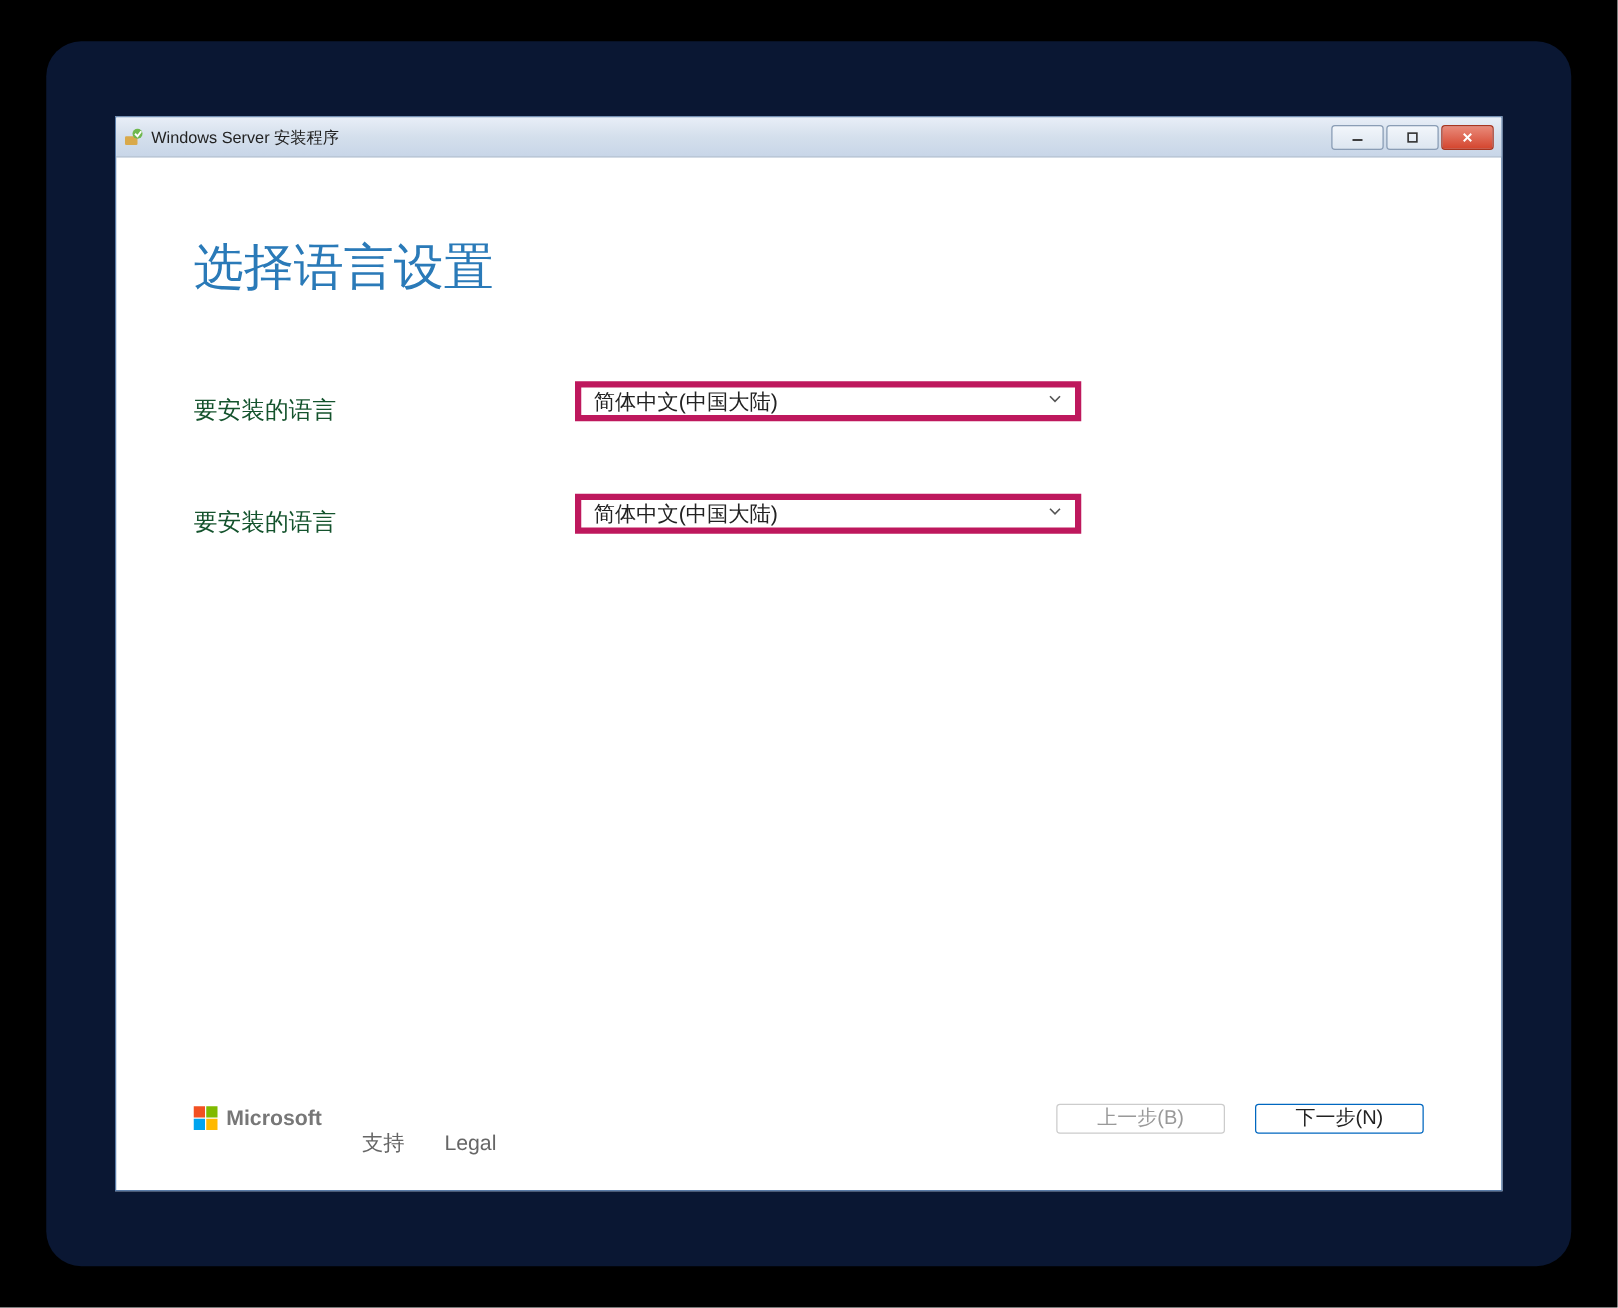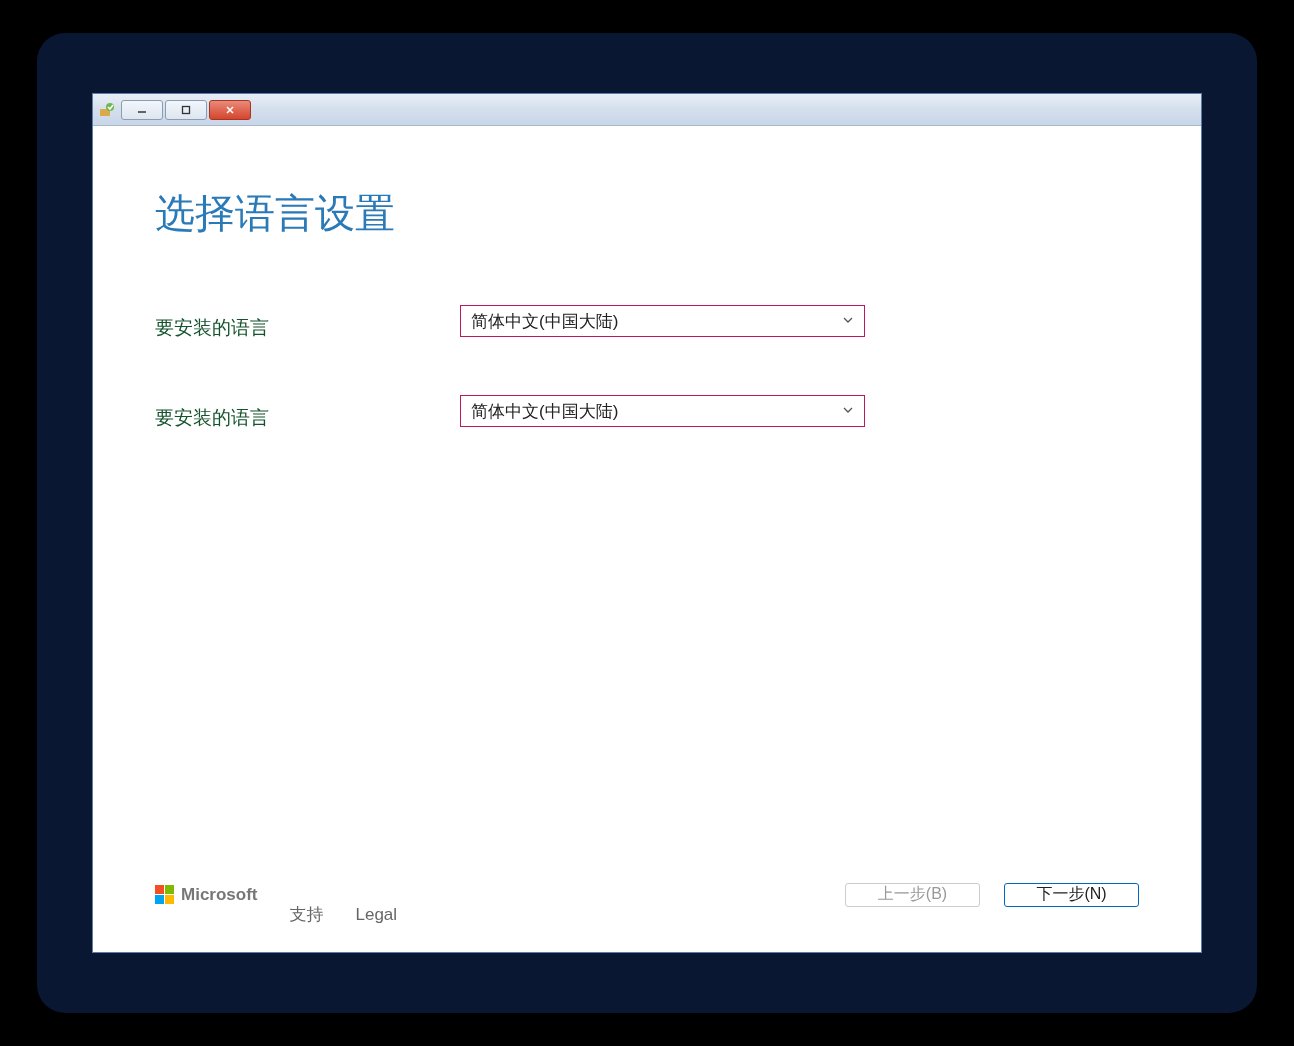--- a/index.html
+++ b/index.html
@@ -84,21 +84,21 @@
     }
     .form-label {
       width: 305px;
       font-size: 19px;
       color: #14532d;
       margin-top: 14px;
     }
     .form-select {
       width: 405px;
       height: 32px;
-      border: 1px solid #be185d;
+      border: 5px solid #be185d;
       background: #fff;
       display: flex;
       align-items: center;
       padding: 0 10px;
       justify-content: space-between;
       cursor: pointer;
     }
     .form-select-text {
       font-size: 17px;
       color: #222;
@@ -173,20 +173,21 @@
 <div class="outer-frame">
   <div class="window">
     <div class="titlebar">
       <span class="titlebar-icon">
         <svg viewBox="0 0 16 16" width="16" height="16">
           <rect x="1" y="7" width="10" height="7" rx="1" fill="#d9a94a"></rect>
           <circle cx="11" cy="5" r="4" fill="#6fb84e"></circle>
           <path d="M9 5 L11 7 L14 3" stroke="#fff" stroke-width="1.5" fill="none"></path>
         </svg>
       </span>
+      <span class="titlebar-title">Windows Server 安装程序</span>
       <div class="win-controls">
         <div class="win-btn">
           <svg width="12" height="12" viewBox="0 0 12 12">
               <line x1="2" y1="8" x2="10" y2="8" stroke="#333" stroke-width="1.5"></line>
             </svg>
         </div>
         <div class="win-btn">
           <svg width="12" height="12" viewBox="0 0 12 12">
               <rect x="2.5" y="2.5" width="7" height="7" fill="none" stroke="#333" stroke-width="1.3"></rect>
             </svg>

